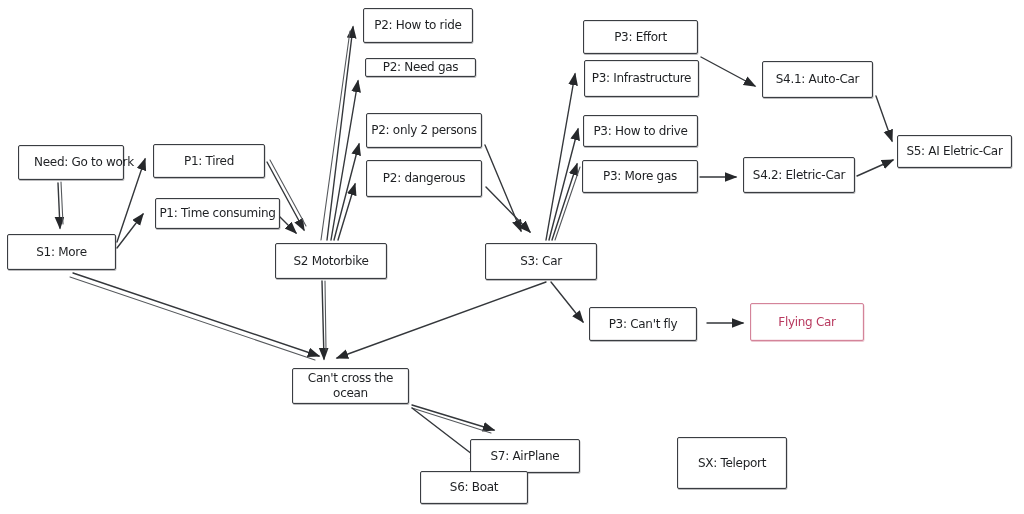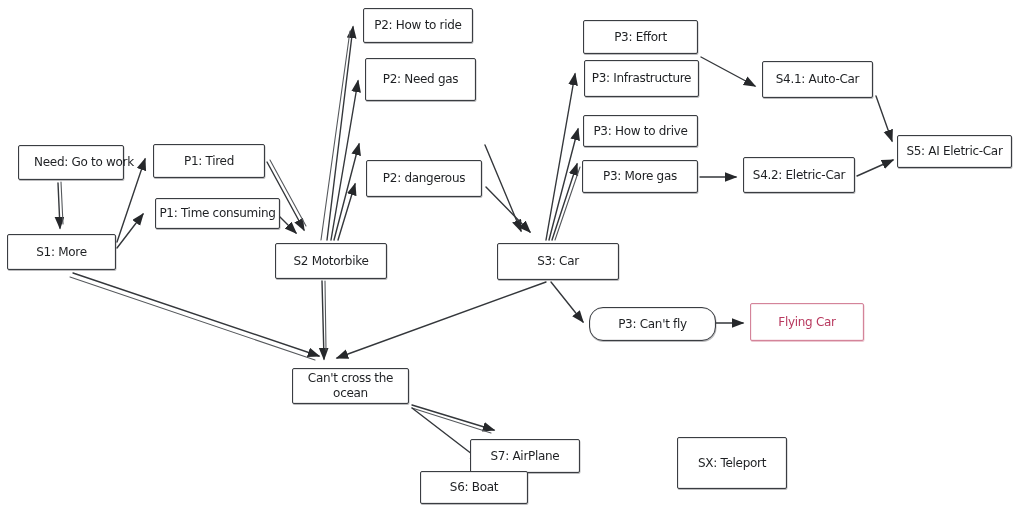--- a/index.html
+++ b/index.html
@@ -151,44 +151,45 @@
   <div class="node" style="left:18px; top:145px; width:106px; height:35px;padding-left:28px;">Need: Go to work</div>
 
   <div class="node" style="left:153px; top:144px; width:112px; height:34px;">P1: Tired</div>
 
   <div class="node" style="left:155px; top:198px; width:125px; height:31px;">P1: Time consuming</div>
 
   <div class="node" style="left:7px; top:234px; width:109px; height:36px;">S1: More</div>
 
   <div class="node" style="left:363px; top:8px; width:110px; height:35px;">P2: How to ride</div>
 
-  <div class="node" style="left:365px; top:58px; width:111px; height:43px;">P2: Need gas</div>
+  <div class="node" style="left:365px; top:58px; width:111px; height:19px;">P2: Need gas</div>
 
+  <div class="node" style="left:366px; top:113px; width:116px; height:35px;">P2: only 2 persons</div>
 
   <div class="node" style="left:366px; top:160px; width:116px; height:37px;">P2: dangerous</div>
 
   <div class="node" style="left:275px; top:243px; width:112px; height:36px;">S2 Motorbike</div>
 
-  <div class="node" style="left:497px; top:243px; width:122px; height:37px;">S3: Car</div>
+  <div class="node" style="left:485px; top:243px; width:112px; height:37px;">S3: Car</div>
 
   <div class="node" style="left:583px; top:20px; width:115px; height:34px;">P3: Effort</div>
 
   <div class="node" style="left:584px; top:60px; width:115px; height:37px;">P3: Infrastructure</div>
 
   <div class="node" style="left:583px; top:115px; width:115px; height:32px;">P3: How to drive</div>
 
   <div class="node" style="left:582px; top:160px; width:116px; height:33px;">P3: More gas</div>
 
   <div class="node" style="left:762px; top:61px; width:111px; height:37px;">S4.1: Auto-Car</div>
 
   <div class="node" style="left:743px; top:157px; width:112px; height:36px;">S4.2: Eletric-Car</div>
 
   <div class="node" style="left:897px; top:135px; width:115px; height:33px;">S5: AI Eletric-Car</div>
 
-  <div class="node" style="left:589px; top:307px; width:127px; height:34px;border-radius:14px;">P3: Can't fly</div>
+  <div class="node" style="left:589px; top:307px; width:108px; height:34px;">P3: Can't fly</div>
 
   <div class="node wrap" style="left:292px; top:368px; width:117px; height:36px;">Can't cross the ocean</div>
 
   <div class="node pink" style="left:750px; top:303px; width:114px; height:38px;">Flying Car</div>
 
   <div class="node" style="left:470px; top:439px; width:110px; height:34px;">S7: AirPlane</div>
 
   <div class="node" style="left:420px; top:471px; width:108px; height:33px;">S6: Boat</div>
 
   <div class="node" style="left:677px; top:437px; width:110px; height:52px;">SX: Teleport</div>

